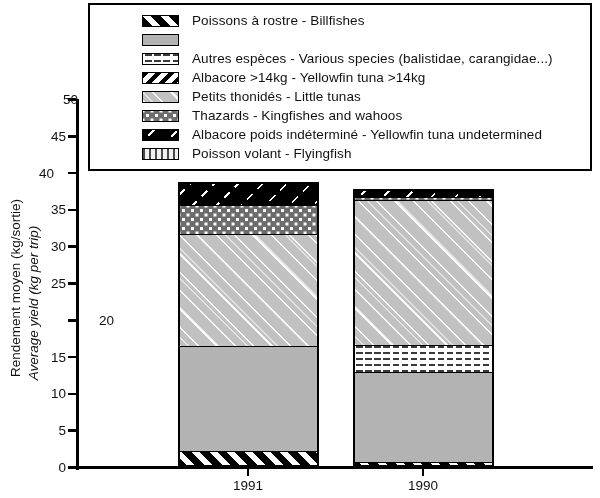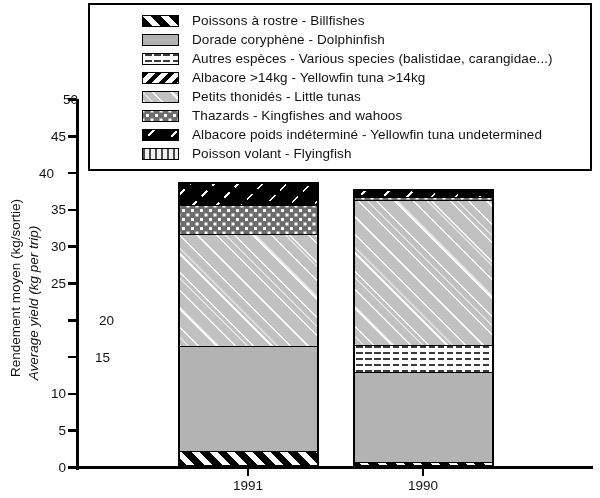--- a/index.html
+++ b/index.html
@@ -81,21 +81,20 @@
 
 <div id="canvas">
 
   <div id="legend-box">
       <div class="legend-row">
         <span class="legend-swatch pat-billfish"></span>
         <span class="legend-label">Poissons à rostre - Billfishes</span>
       </div>
       <div class="legend-row">
         <span class="legend-swatch pat-dolphinfish"></span>
-        <span class="legend-label">Dorade coryphène - Dolphinfish</span>
       </div>
       <div class="legend-row">
         <span class="legend-swatch pat-various"></span>
         <span class="legend-label">Autres espèces - Various species (balistidae, carangidae...)</span>
       </div>
       <div class="legend-row">
         <span class="legend-swatch pat-yft14"></span>
         <span class="legend-label">Albacore &gt;14kg - Yellowfin tuna &gt;14kg</span>
       </div>
       <div class="legend-row">
@@ -138,21 +137,21 @@
       <div class="bar-outline" style="left: 352.5px; width: 141px; top: 189.028px; height: 278.472px;"></div>
     </div>
 
 <div class="ytick-mark" style="left: 68px; top: 466.25px;"></div>
     <div class="ytick-label" style="left: 36px; top: 461px;">0</div>
     <div class="ytick-mark" style="left: 68px; top: 429.45px;"></div>
     <div class="ytick-label" style="left: 36px; top: 424.2px;">5</div>
     <div class="ytick-mark" style="left: 68px; top: 392.65px;"></div>
     <div class="ytick-label" style="left: 36px; top: 387.4px;">10</div>
     <div class="ytick-mark" style="left: 68px; top: 355.85px;"></div>
-    <div class="ytick-label" style="left: 36px; top: 350.6px; padding-left: 44px;">15</div>
+    <div class="ytick-label" style="left: 36px; top: 350.6px;">15</div>
     <div class="ytick-mark" style="left: 68px; top: 319.05px;"></div>
     <div class="ytick-label" style="left: 36px; top: 313.8px; padding-left: 48px;">20</div>
     <div class="ytick-mark" style="left: 68px; top: 282.25px;"></div>
     <div class="ytick-label" style="left: 36px; top: 277px;">25</div>
     <div class="ytick-mark" style="left: 68px; top: 245.45px;"></div>
     <div class="ytick-label" style="left: 36px; top: 240.2px;">30</div>
     <div class="ytick-mark" style="left: 68px; top: 208.65px;"></div>
     <div class="ytick-label" style="left: 36px; top: 203.4px;">35</div>
     <div class="ytick-mark" style="left: 68px; top: 171.85px;"></div>
     <div class="ytick-label" style="left: 24px; top: 166.6px;">40</div>

